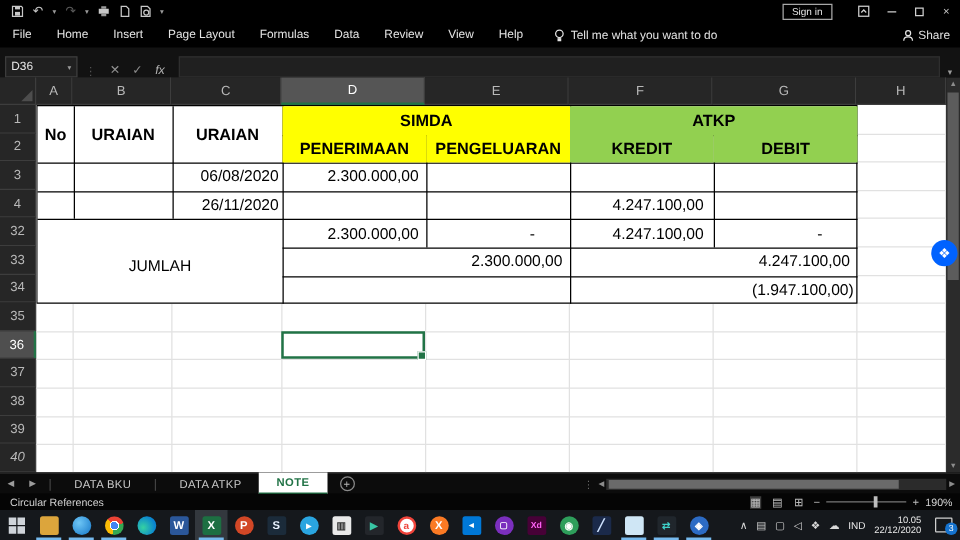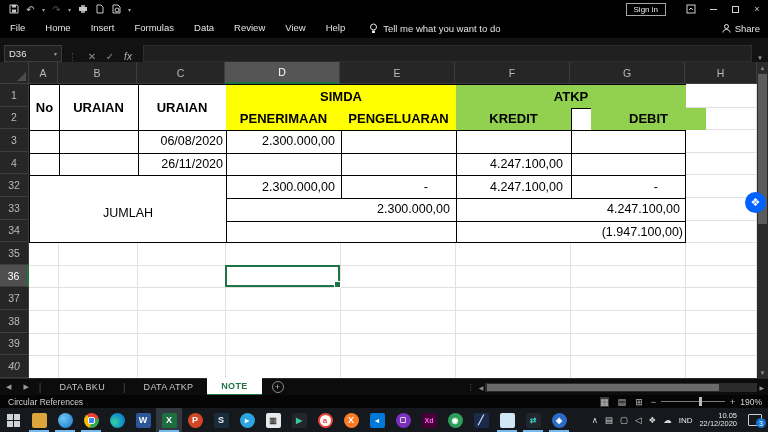--- a/index.html
+++ b/index.html
@@ -184,20 +184,21 @@
         </span>
       <span class="wbtn">×</span>
     </div>
   </div>
 
   <div class="menubar">
     <div class="rtabs" id="ribbon-tabs">
         <span class="rtab">File</span>
         <span class="rtab">Home</span>
         <span class="rtab">Insert</span>
+        <span class="rtab">Page Layout</span>
         <span class="rtab">Formulas</span>
         <span class="rtab">Data</span>
         <span class="rtab">Review</span>
         <span class="rtab">View</span>
         <span class="rtab">Help</span>
       </div>
     <div class="tellme">
       <svg width="9" height="11" viewBox="0 0 9 11">
           <circle cx="4.5" cy="4" r="3" fill="none" stroke="#e4e4e4"></circle>
           <rect x="3" y="7.5" width="3" height="2.5" fill="#e4e4e4"></rect>
@@ -299,21 +300,21 @@
         </div>
 
       <div class="cell c-center c-bold" style="left:0;top:0;width:29px;height:45.2px">No</div>
       <div class="cell c-center c-bold" style="left:29px;top:0;width:79px;height:45.2px">URAIAN</div>
       <div class="cell c-center c-bold" style="left:108px;top:0;width:88px;height:45.2px">URAIAN</div>
       <div class="cell c-center c-bold bg-yellow" style="left:196px;top:0;width:230px;height:22.6px">SIMDA</div>
       <div class="cell c-center c-bold bg-green" style="left:426px;top:0;width:230px;height:22.6px">ATKP</div>
       <div class="cell c-center c-bold bg-yellow" style="left:196px;top:22.6px;width:115px;height:22.6px">PENERIMAAN</div>
       <div class="cell c-center c-bold bg-yellow" style="left:311px;top:22.6px;width:115px;height:22.6px">PENGELUARAN</div>
       <div class="cell c-center c-bold bg-green" style="left:426px;top:22.6px;width:115px;height:22.6px">KREDIT</div>
-      <div class="cell c-center c-bold bg-green" style="left:561px;top:22.6px;width:115px;height:22.6px">DEBIT</div>
+      <div class="cell c-center c-bold bg-green" style="left:541px;top:22.6px;width:115px;height:22.6px">DEBIT</div>
       <div class="cell c-right" style="left:108px;top:45.2px;width:88px;height:22.6px;padding-right:3px">06/08/2020</div>
       <div class="cell c-right" style="left:196px;top:45.2px;width:115px;height:22.6px;padding-right:6px">2.300.000,00</div>
       <div class="cell c-right" style="left:108px;top:67.8px;width:88px;height:22.6px;padding-right:3px">26/11/2020</div>
       <div class="cell c-right" style="left:426px;top:67.8px;width:115px;height:22.6px;padding-right:8px">4.247.100,00</div>
       <div class="cell c-center" style="left:0;top:90.4px;width:196px;height:75px">JUMLAH</div>
       <div class="cell c-right" style="left:196px;top:90.4px;width:115px;height:22.6px;padding-right:6px">2.300.000,00</div>
       <div class="cell c-right" style="left:311px;top:90.4px;width:115px;height:22.6px;padding-right:28px">-</div>
       <div class="cell c-right" style="left:426px;top:90.4px;width:115px;height:22.6px;padding-right:8px">4.247.100,00</div>
       <div class="cell c-right" style="left:541px;top:90.4px;width:115px;height:22.6px;padding-right:28px">-</div>
       <div class="cell c-right" style="left:196px;top:113px;width:230px;height:22.6px;padding-right:6px">2.300.000,00</div>

